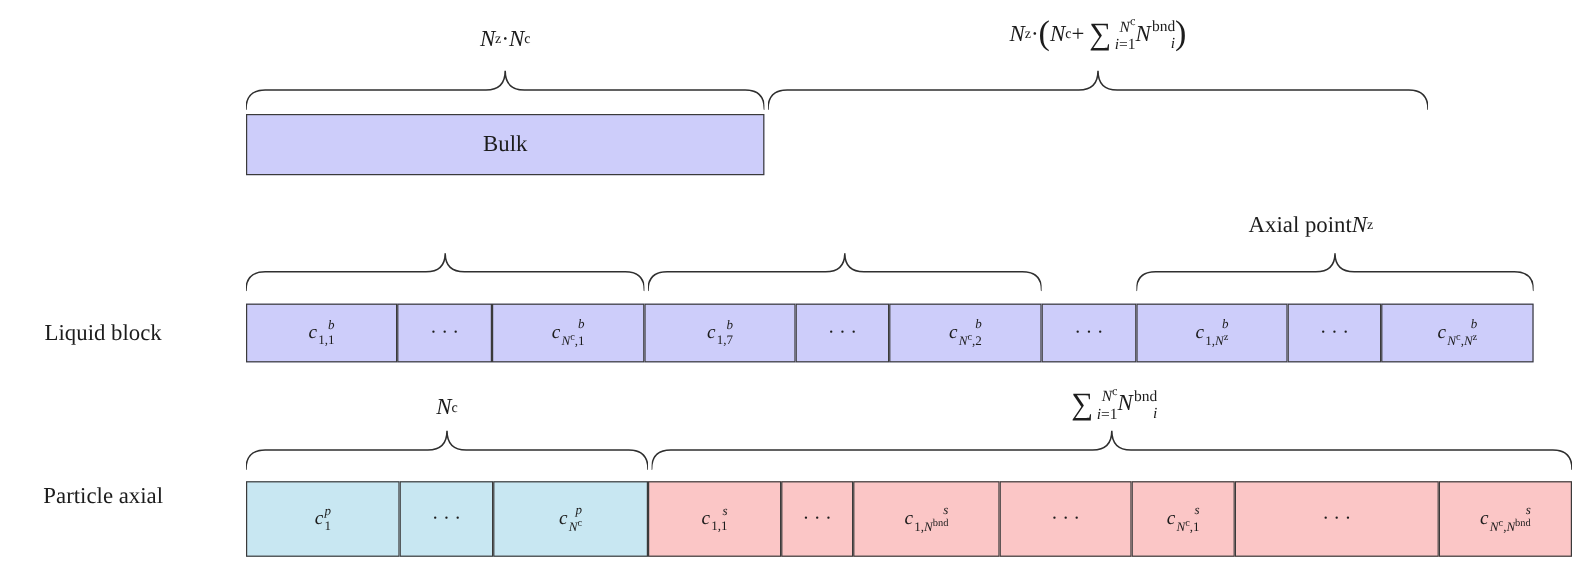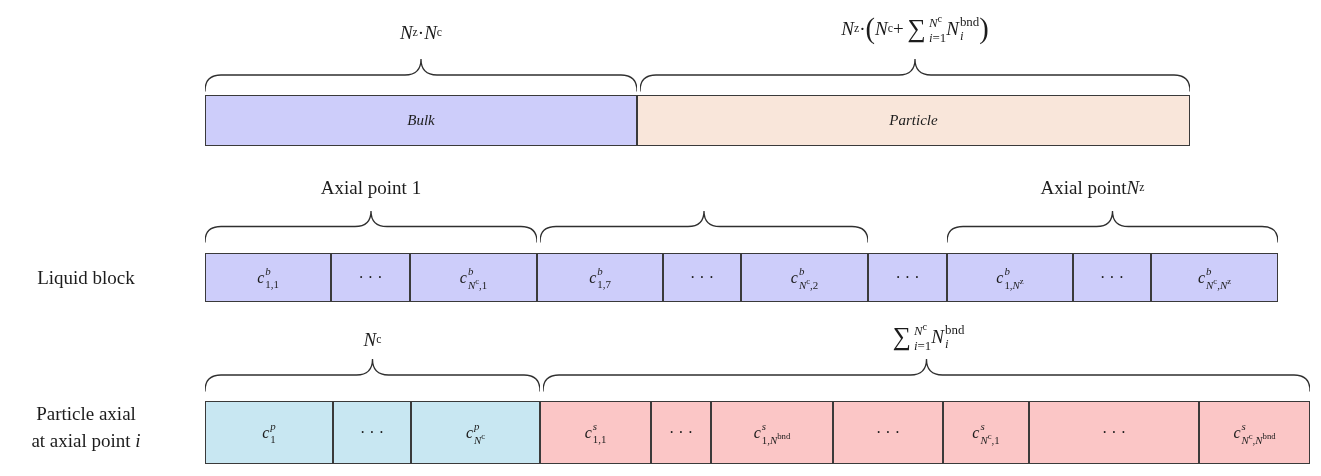--- a/index.html
+++ b/index.html
@@ -5,38 +5,37 @@
   html,body{margin:0;padding:0;background:#ffffff;}
   .fig{position:relative;width:1321px;height:476px;background:#ffffff;
        font-family:"Liberation Serif","DejaVu Serif",serif;color:#1c1c1c;overflow:hidden;}
   .rowlabel{position:absolute;left:0;width:172px;text-align:center;font-size:19px;line-height:26px;}
   .bracelabel{position:absolute;display:flex;align-items:center;justify-content:center;
               font-size:19px;white-space:nowrap;}
   .brace{position:absolute;}
   .brace svg{display:block;}
   .cell{position:absolute;box-sizing:border-box;border:1.2px solid var(--border-color,#3a3a3a);
         display:flex;align-items:center;justify-content:center;font-size:16px;white-space:nowrap;}
-  .seg{font-size:15px;font-style:italic;}
+  .seg{font-size:19px;}
   i{font-style:italic;}
   sup{font-size:0.62em;}
-  .ss{display:inline-flex;flex-direction:column;align-items:flex-start;
+  .ss{display:inline-flex;flex-direction:column;align-items:flex-end;
       font-size:0.68em;line-height:1.12;vertical-align:-0.55em;margin-left:1px;}
   .ss .u,.ss .d{display:block;}
   .ss sup{font-size:0.8em;}
   .sum{font-size:1.35em;margin:0 2px 0 4px;}
   .bigp{font-size:1.5em;font-weight:300;vertical-align:-0.12em;}
 </style>
 </head>
 <body>
 
 <div class="fig" style="--border-color: #3a3a3a;">
 
   <div class="rowlabel" style="top:265px">Liquid block</div>
   <div class="rowlabel" style="top:401px">Particle axial</div>
-  <div class="rowlabel" style="top:428px">at axial point <i>i</i></div>
 
   <div class="bracelabel" style="left:205px;width:432px;top:16px;height:34px"><i>N</i><sup>z</sup> · <i>N</i><sup>c</sup></div>
   <div class="bracelabel" style="left:640px;width:550px;top:6px;height:46px"><i>N</i><sup>z</sup> · <span class="bigp">(</span><i>N</i><sup>c</sup> + <span class="sum">∑</span><span class="ss">
         <span class="u"><i>N</i><sup>c</sup></span>
         <span class="d"><i>i</i>=1</span>
       </span> <i>N</i><span class="ss">
         <span class="u">bnd</span>
         <span class="d"><i>i</i></span>
       </span><span class="bigp">)</span></div>
 
@@ -45,23 +44,21 @@
         <path d="M0 33 Q0 17 16 17 L200 17 Q216 17 216 1 Q216 17 232 17 L416 17 Q432 17 432 33" fill="none" stroke="#2f2f2f" stroke-width="1.3" stroke-linecap="round"></path>
       </svg>
     </div>
   <div class="brace" style="left:640px;top:58px;width:550px;height:34px">
       <svg width="550" height="34" viewBox="0 0 550 34" xmlns="http://www.w3.org/2000/svg">
         <path d="M0 33 Q0 17 16 17 L259 17 Q275 17 275 1 Q275 17 291 17 L534 17 Q550 17 550 33" fill="none" stroke="#2f2f2f" stroke-width="1.3" stroke-linecap="round"></path>
       </svg>
     </div>
 
   <div class="cell seg" style="left: 205px; top: 95px; width: 432px; height: 51px; background-color: rgb(205, 205, 250);">Bulk</div>
-  <div class="cell seg" style="left: 637px; top: 95px; width: 553px; height: 51px; background-color: rgb(249, 230, 218);">Particle</div>
 
-  <div class="bracelabel" style="left:205px;width:332px;top:172px;height:32px">Axial point 1</div>
   <div class="bracelabel" style="left:927px;width:331px;top:172px;height:32px">Axial point <i>N</i><sup>z</sup></div>
 
   <div class="brace" style="left:205px;top:210px;width:332px;height:33px">
       <svg width="332" height="33" viewBox="0 0 332 33" xmlns="http://www.w3.org/2000/svg">
         <path d="M0 32 Q0 16.5 16 16.5 L150 16.5 Q166 16.5 166 1 Q166 16.5 182 16.5 L316 16.5 Q332 16.5 332 32" fill="none" stroke="#2f2f2f" stroke-width="1.3" stroke-linecap="round"></path>
       </svg>
     </div>
   <div class="brace" style="left:540px;top:210px;width:328px;height:33px">
       <svg width="328" height="33" viewBox="0 0 328 33" xmlns="http://www.w3.org/2000/svg">
         <path d="M0 32 Q0 16.5 16 16.5 L148 16.5 Q164 16.5 164 1 Q164 16.5 180 16.5 L312 16.5 Q328 16.5 328 32" fill="none" stroke="#2f2f2f" stroke-width="1.3" stroke-linecap="round"></path>

